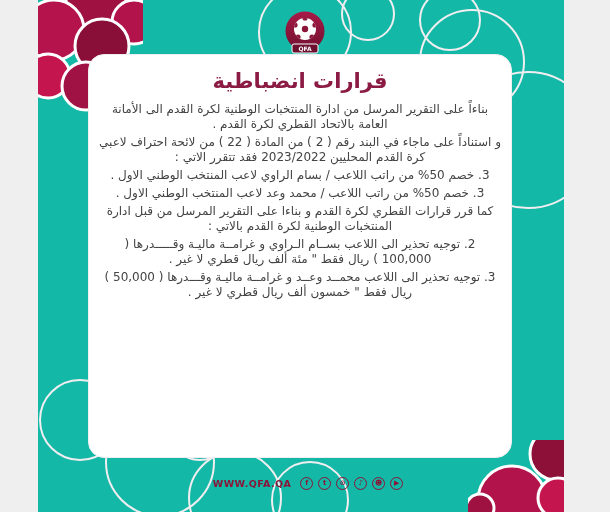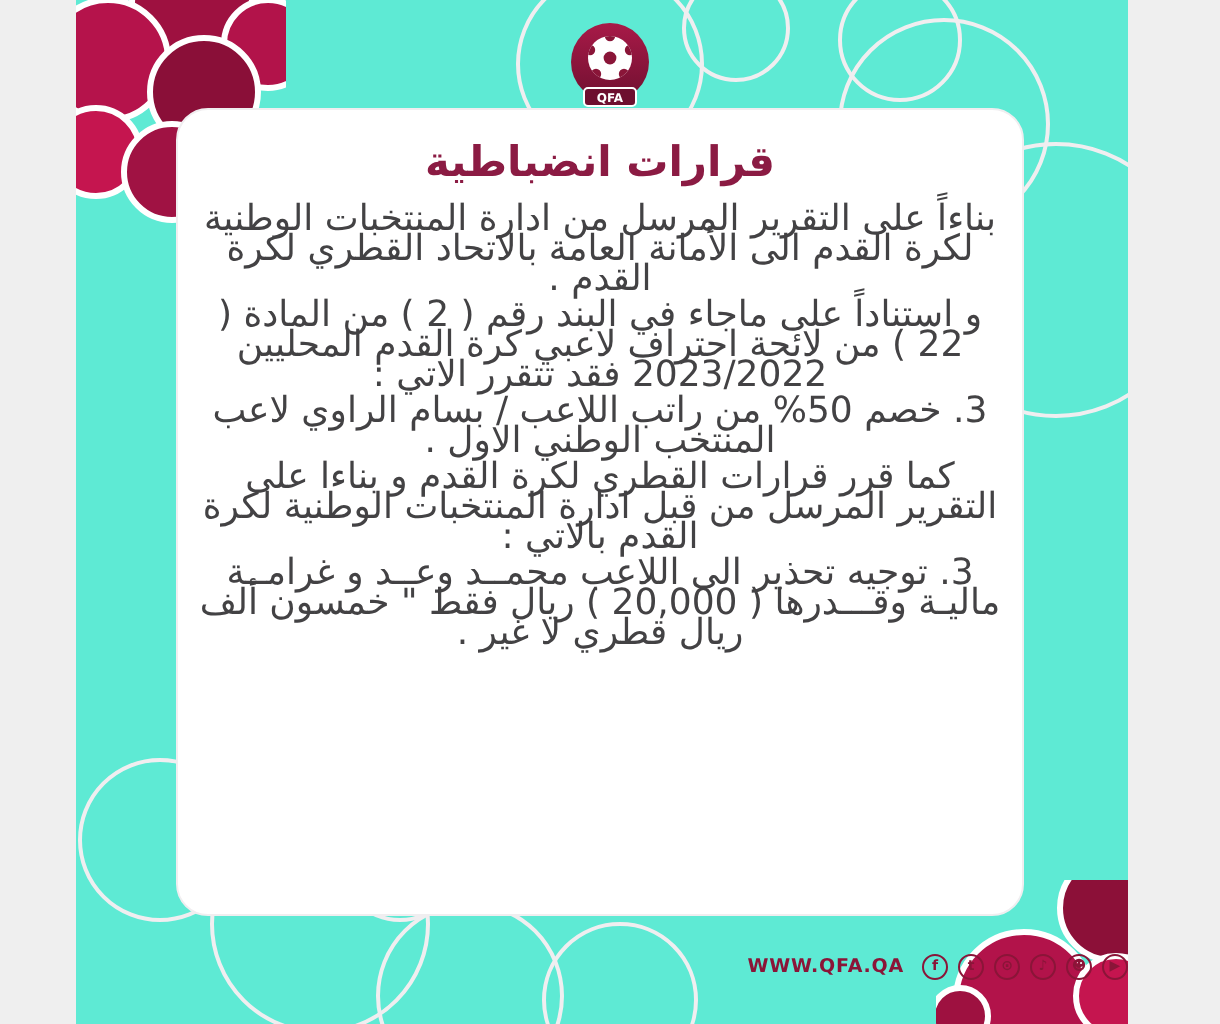--- a/index.html
+++ b/index.html
@@ -1,33 +1,33 @@
 <!DOCTYPE html>
 <html lang="ar"><head>
 <meta charset="utf-8">
 <style>
   html,body{margin:0;padding:0;background:#ffffff;}
-  .stage{position:relative;width:610px;height:512px;background:#5eead4;overflow:hidden;
+  .stage{position:relative;width:610px;height:512px;background:#14b8a6;overflow:hidden;
          font-family:"DejaVu Sans",sans-serif;}
   .bg-pattern{position:absolute;left:0;top:0;}
   .strip{position:absolute;top:0;bottom:0;background:#efefef;}
   .strip.left{left:0;width:38px;}
   .strip.right{right:0;width:46px;}
   .ornament-tl{position:absolute;left:38px;top:0;}
   .ornament-br{position:absolute;left:468px;top:440px;}
   .card{position:absolute;left:88px;top:54px;width:424px;height:404px;background:#ffffff;
         border:1px solid #f0eef0;border-radius:16px;box-sizing:border-box;}
   .title{margin:14px 0 4px;text-align:center;font-size:21px;font-weight:bold;
          color:#8b1b43;direction:rtl;}
-  .body-text{direction:rtl;text-align:center;font-size:18px;line-height:15px;
+  .body-text{direction:rtl;text-align:center;font-size:12px;line-height:15px;
              color:#434244;padding:2px 9px 0;}
   .body-text p{margin:3px 0;}
   .logo{position:absolute;left:283px;top:11px;width:44px;height:47px;}
   .footer{position:absolute;left:52px;right:46px;top:477px;display:flex;align-items:center;
-          justify-content:flex-end;gap:5px;color:#8a1538;}
+          justify-content:center;gap:5px;color:#8a1538;}
   .site{font-weight:bold;font-size:9.5px;letter-spacing:0.4px;margin-right:4px;}
   .sicon{width:13px;height:13px;border:1.3px solid #8a1538;border-radius:50%;
          display:flex;align-items:center;justify-content:center;font-size:7px;
          font-weight:bold;box-sizing:border-box;line-height:1;}
 </style>
 </head>
 <body>
 
 <div class="stage">
 
@@ -69,22 +69,24 @@
       <circle cx="12" cy="68" r="14" fill="#9e1140"></circle>
     </g>
   </svg>
 
   <div class="card">
     <div class="title">قرارات انضباطية</div>
     <div class="body-text">
       <p>بناءاً على التقرير المرسل من ادارة المنتخبات الوطنية لكرة القدم الى الأمانة العامة بالاتحاد القطري لكرة القدم .</p>
       <p>و استناداً على ماجاء في البند رقم ( 2 ) من المادة ( 22 ) من لائحة احتراف لاعبي كرة القدم المحليين 2023/2022 فقد تتقرر الاتي :</p>
       <p>3. خصم 50% من راتب اللاعب / بسام الراوي لاعب المنتخب الوطني الاول .</p>
+      <p>3. خصم 50% من راتب اللاعب / محمد وعد لاعب المنتخب الوطني الاول .</p>
       <p>كما قرر قرارات القطري لكرة القدم و بناءا على التقرير المرسل من قبل ادارة المنتخبات الوطنية لكرة القدم بالاتي :</p>
-      <p>3. توجيه تحذير الى اللاعب محمــد وعــد و غرامــة ماليـة وقـــدرها ( 20,000 ) ريال فقط " خمسون ألف ريال قطري لا غير .</p>
+      <p>2. توجيه تحذير الى اللاعب بســام الـراوي و غرامــة ماليـة وقـــــدرها ( 100,000 ) ريال فقط " مئة ألف ريال قطري لا غير .</p>
+      <p>3. توجيه تحذير الى اللاعب محمــد وعــد و غرامــة ماليـة وقـــدرها ( 50,000 ) ريال فقط " خمسون ألف ريال قطري لا غير .</p>
     </div>
   </div>
 
   <svg class="logo" width="44" height="47" viewBox="0 0 44 47">
     <defs>
       <linearGradient id="lg" x1="0" y1="0" x2="0" y2="1">
         <stop offset="0" stop-color="#a81a48"></stop>
         <stop offset="1" stop-color="#701030"></stop>
       </linearGradient>
       <clipPath id="ball">

